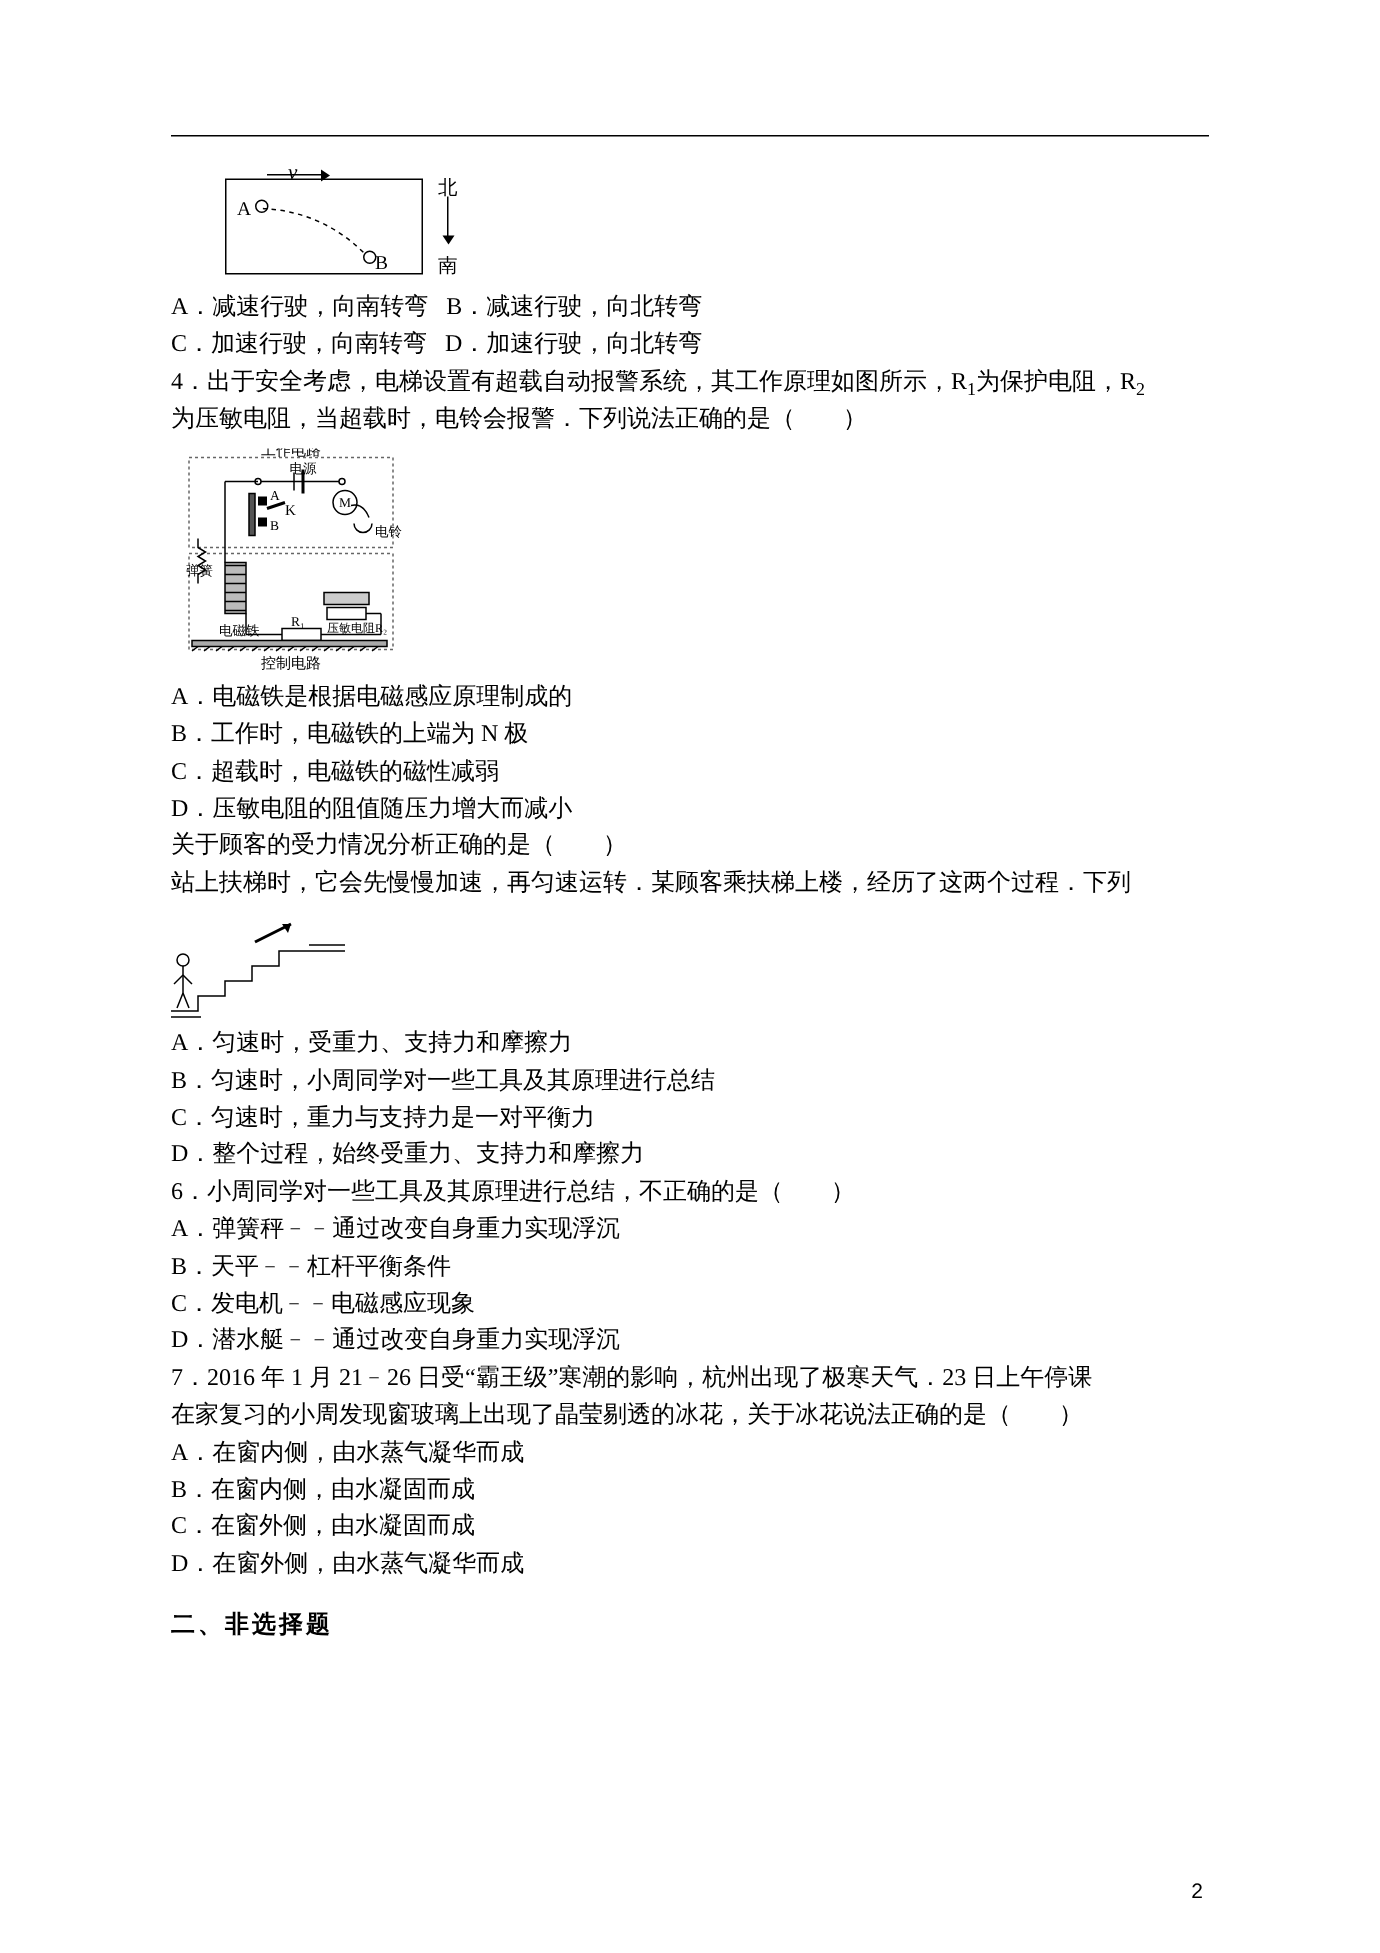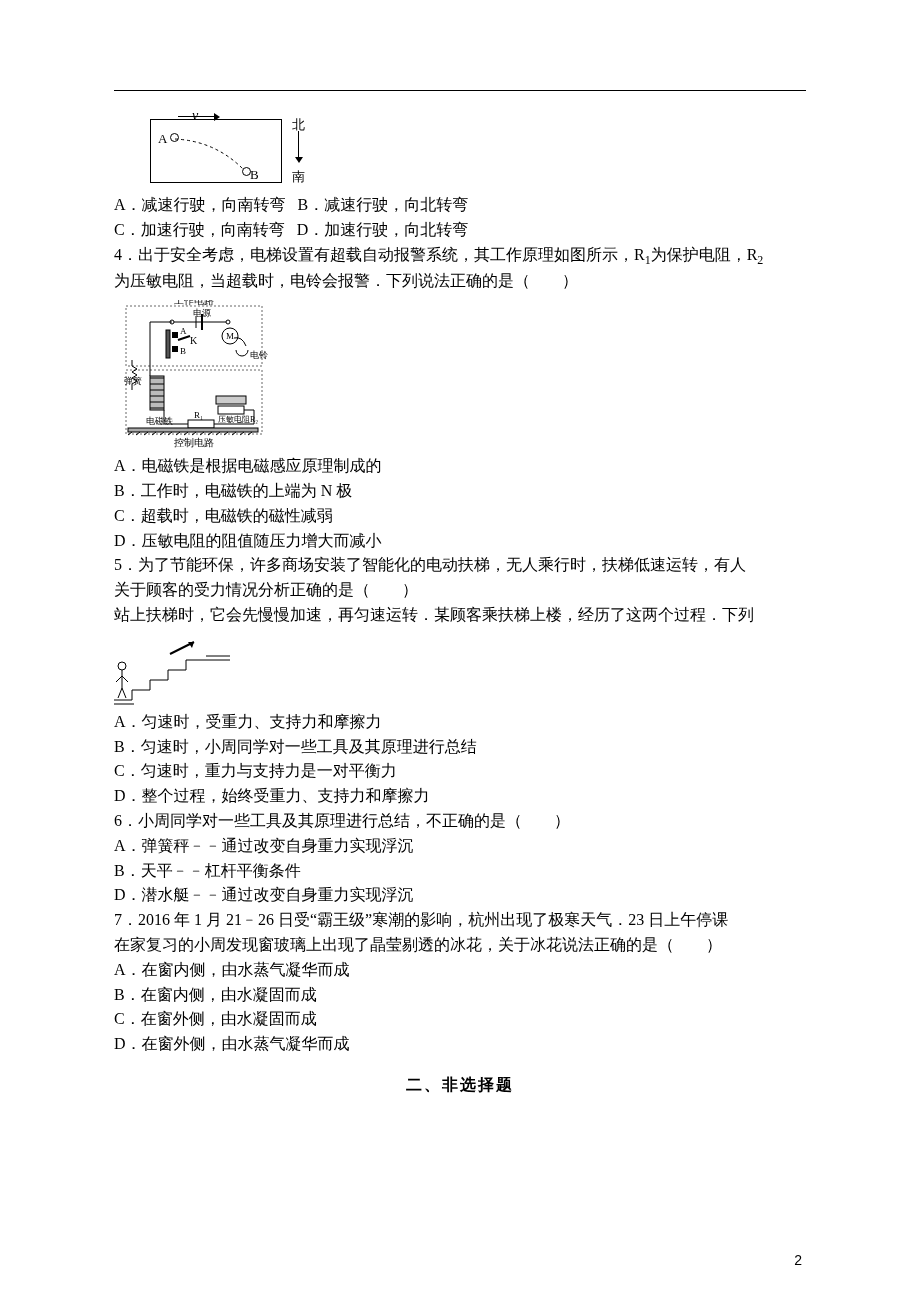--- a/index.html
+++ b/index.html
@@ -142,21 +142,20 @@
     vertical-align:sub;
   }
   .para{
     margin:0;
     padding:0;
   }
   .h2{
     font-weight:bold;
     margin-top:16px;
     letter-spacing:2px;
-    text-align:center;
   }
   .pageno{
     position:absolute;
     bottom:30px;
     right:118px;
     font-size:14px;
     font-family:sans-serif;
     color:#000;
   }
 </style>
@@ -251,21 +250,20 @@
       <text x="100" y="122" font-size="8">压敏电阻R₂</text>
       <text x="76" y="146" font-size="10" text-anchor="middle">控制电路</text>
     </svg>
   </div>
 
   <p class="para">A．电磁铁是根据电磁感应原理制成的</p>
   <p class="para">B．工作时，电磁铁的上端为 N 极</p>
   <p class="para">C．超载时，电磁铁的磁性减弱</p>
   <p class="para">D．压敏电阻的阻值随压力增大而减小</p>
 
-  <p class="para">5．为了节能环保，许多商场安装了智能化的电动扶梯，无人乘行时，扶梯低速运转，有人</p>
   <p class="para">关于顾客的受力情况分析正确的是（　　）</p>
   <p class="para">站上扶梯时，它会先慢慢加速，再匀速运转．某顾客乘扶梯上楼，经历了这两个过程．下列</p>
 
   <div class="fig5">
     <svg width="120" height="70" viewBox="0 0 120 70">
 
       <path d="M0 64 h18 v-10 h18 v-10 h18 v-10 h18 v-10 h44" fill="none" stroke="#000"></path>
       <line x1="0" y1="68" x2="20" y2="68" stroke="#000"></line>
       <line x1="92" y1="20" x2="116" y2="20" stroke="#000"></line>
 
@@ -282,20 +280,21 @@
   </div>
 
   <p class="para">A．匀速时，受重力、支持力和摩擦力</p>
   <p class="para">B．匀速时，小周同学对一些工具及其原理进行总结</p>
   <p class="para">C．匀速时，重力与支持力是一对平衡力</p>
   <p class="para">D．整个过程，始终受重力、支持力和摩擦力</p>
 
   <p class="para">6．小周同学对一些工具及其原理进行总结，不正确的是（　　）</p>
   <p class="para">A．弹簧秤﹣﹣通过改变自身重力实现浮沉</p>
   <p class="para">B．天平﹣﹣杠杆平衡条件</p>
+  <p class="para">C．发电机﹣﹣电磁感应现象</p>
   <p class="para">D．潜水艇﹣﹣通过改变自身重力实现浮沉</p>
 
   <p class="para">7．2016 年 1 月 21﹣26 日受“霸王级”寒潮的影响，杭州出现了极寒天气．23 日上午停课</p>
   <p class="para">在家复习的小周发现窗玻璃上出现了晶莹剔透的冰花，关于冰花说法正确的是（　　）</p>
   <p class="para">A．在窗内侧，由水蒸气凝华而成</p>
   <p class="para">B．在窗内侧，由水凝固而成</p>
   <p class="para">C．在窗外侧，由水凝固而成</p>
   <p class="para">D．在窗外侧，由水蒸气凝华而成</p>
 
   <p class="para h2">二、非选择题</p>

